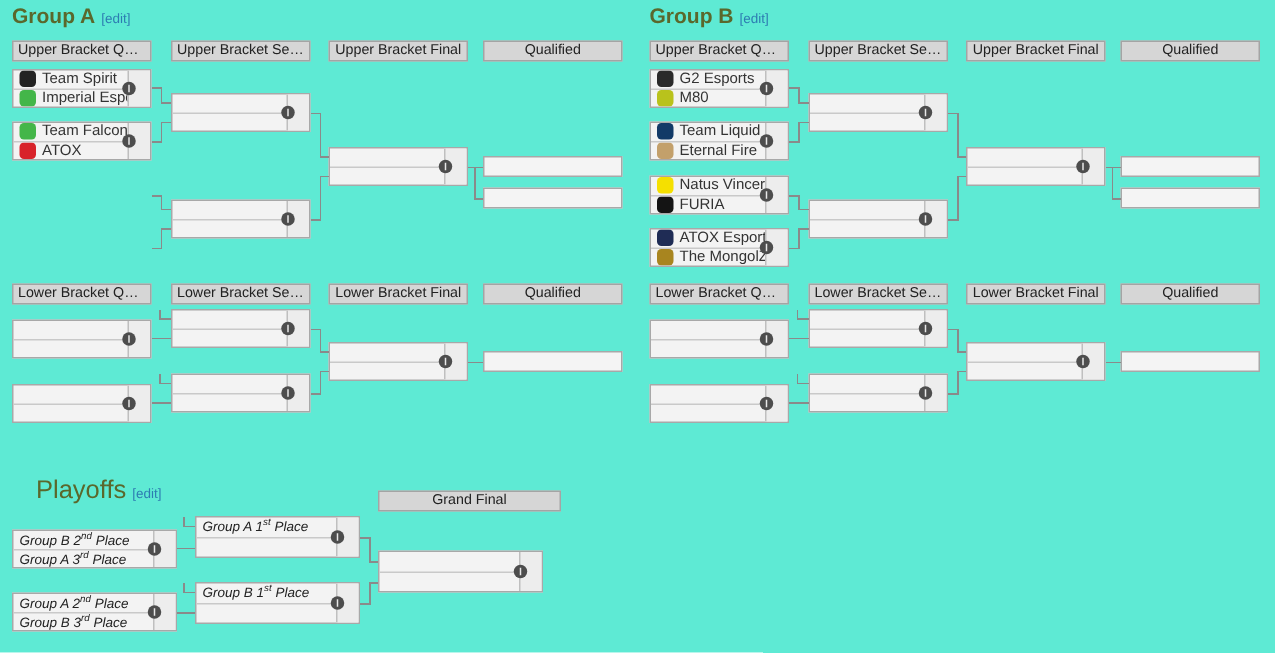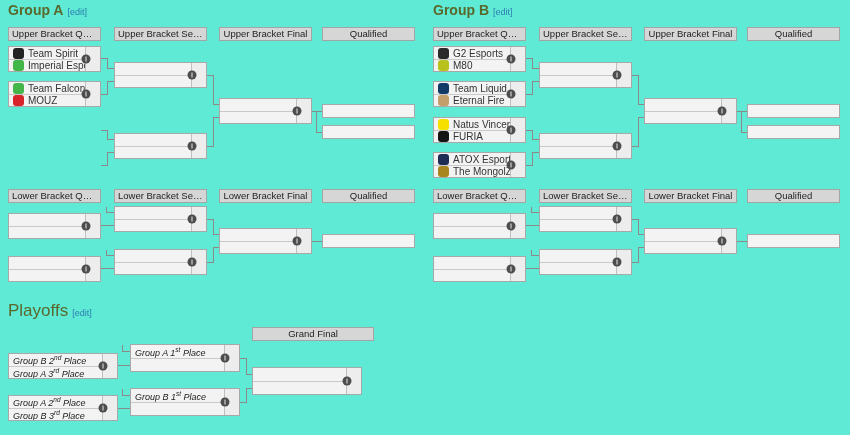--- a/index.html
+++ b/index.html
@@ -10,21 +10,21 @@
   .gtitle{position:absolute;left:8px;top:2px;font-size:14px;font-weight:bold;color:#5a682c;}
   .ptitle{position:absolute;left:8px;top:1px;font-size:17px;font-weight:normal;color:#5a682c;}
   .edit{font-size:9px;color:#2d7cb2;font-weight:normal;text-decoration:none;margin-left:4px;cursor:pointer;}
   .hdr{position:absolute;height:14px;box-sizing:border-box;background:#d6d6d6;border:1px solid #a4a4a4;
        font-size:9.5px;line-height:12px;color:#222;text-align:center;white-space:nowrap;overflow:hidden;
        text-overflow:ellipsis;padding:0 3px;}
   .match{position:absolute;background:#f3f3f3;border:1px solid #a8a8a8;box-sizing:border-box;}
   .m93{width:93px;height:26px;}
   .m110{width:110px;height:26px;}
   .m110t{width:110px;height:28px;}
-  .trow{height:12px;display:flex;align-items:center;gap:4px;padding:0 16px 0 4px;overflow:hidden;}
+  .trow{height:12px;display:flex;gap:4px;padding:0 16px 0 4px;overflow:hidden;}
   .trow+.trow{border-top:1px solid #c9c9c9;box-sizing:border-box;height:12px;}
   .tall .trow{height:13px;}
   .tall .trow+.trow{height:13px;}
   .chip{width:11px;height:11px;border-radius:3px;flex:0 0 auto;background:#999;}
   .tn{font-size:10px;color:#333;white-space:nowrap;cursor:pointer;}
   .seed{font-style:italic;font-size:9px;color:#222;white-space:nowrap;}
   .seed sup{font-size:6.5px;}
   .scol{position:absolute;top:0;right:0;bottom:0;width:14px;border-left:1px solid #bfbfbf;background:#ededed;}
   .circ{position:absolute;top:50%;right:14px;transform:translate(50%,-50%);width:9px;height:9px;
         border-radius:50%;background:#4d4d4d;display:flex;align-items:center;justify-content:center;cursor:pointer;z-index:2;}
@@ -61,21 +61,21 @@
       <div class="circ"></div>
     </div>
 
     <div class="match m93" style="left:8px;top:81px">
       <div class="trow">
         <span class="chip" style="background-color: rgb(68, 182, 73);"></span>
         <span class="tn">Team Falcons</span>
       </div>
       <div class="trow">
         <span class="chip" style="background-color: rgb(216, 35, 42);"></span>
-        <span class="tn">MOUZ</span>
+        <span class="tn">ATOX</span>
       </div>
       <div class="scol"></div>
       <div class="circ"></div>
     </div>
 
 
 
     <div class="match m93" style="left:114px;top:62px">
         <div class="trow"></div>
         <div class="trow"></div>
@@ -258,21 +258,21 @@
         <div class="circ"></div>
       </div>
     <div class="qbox" style="left:322px;top:234px"></div>
 
     <svg class="wires" width="425" height="300" viewBox="0 0 425 300">
       <path d="M101 58.5 H107.5 V68.5 H114 M101 94.5 H107.5 V81.5 H114 M101 130.5 H107.5 V139.5 H114 M101 165.5 H107.5 V152.5 H114 M207 75.5 H213.5 V104.5 H219 M207 146.5 H213.5 V117.5 H219 M312 111.5 H316.5 V132.5 H322 M316.5 111.5 H322 M106.5 206.5 V212.5 H114 M101 225.5 H114 M106.5 249.5 V255.5 H114 M101 268.5 H114 M207 219.5 H213.5 V234.5 H219 M207 262.5 H213.5 V247.5 H219 M312 241.5 H322"></path>
     </svg>
   </section>
 
   <section class="playoffs">
-    <h3 class="ptitle" style="margin:0">
+    <h3 class="ptitle" style="margin:16px">
       <span>Playoffs</span><a class="edit">[edit]</a>
     </h3>
 
     <div class="hdr" style="left:252px;top:27px;width:122px">Grand Final</div>
 
     <div class="match m110" style="left:8px;top:53px">
       <div class="trow">
         <span class="seed"><span>Group B 2</span><sup>nd</sup><span> Place</span></span>
       </div>
       <div class="trow">

